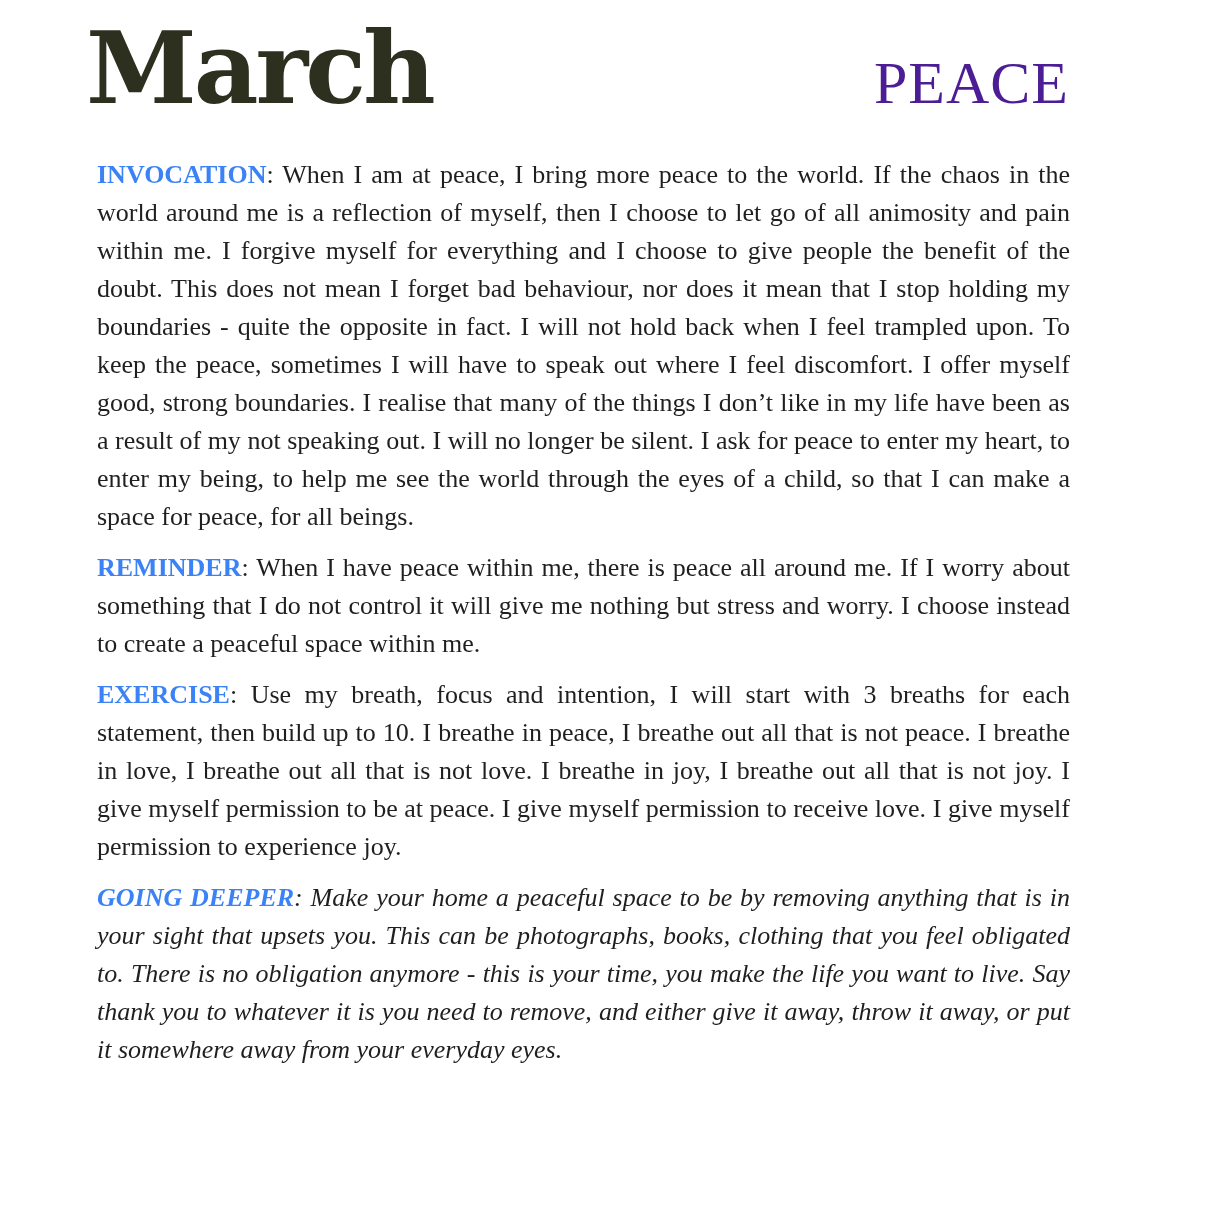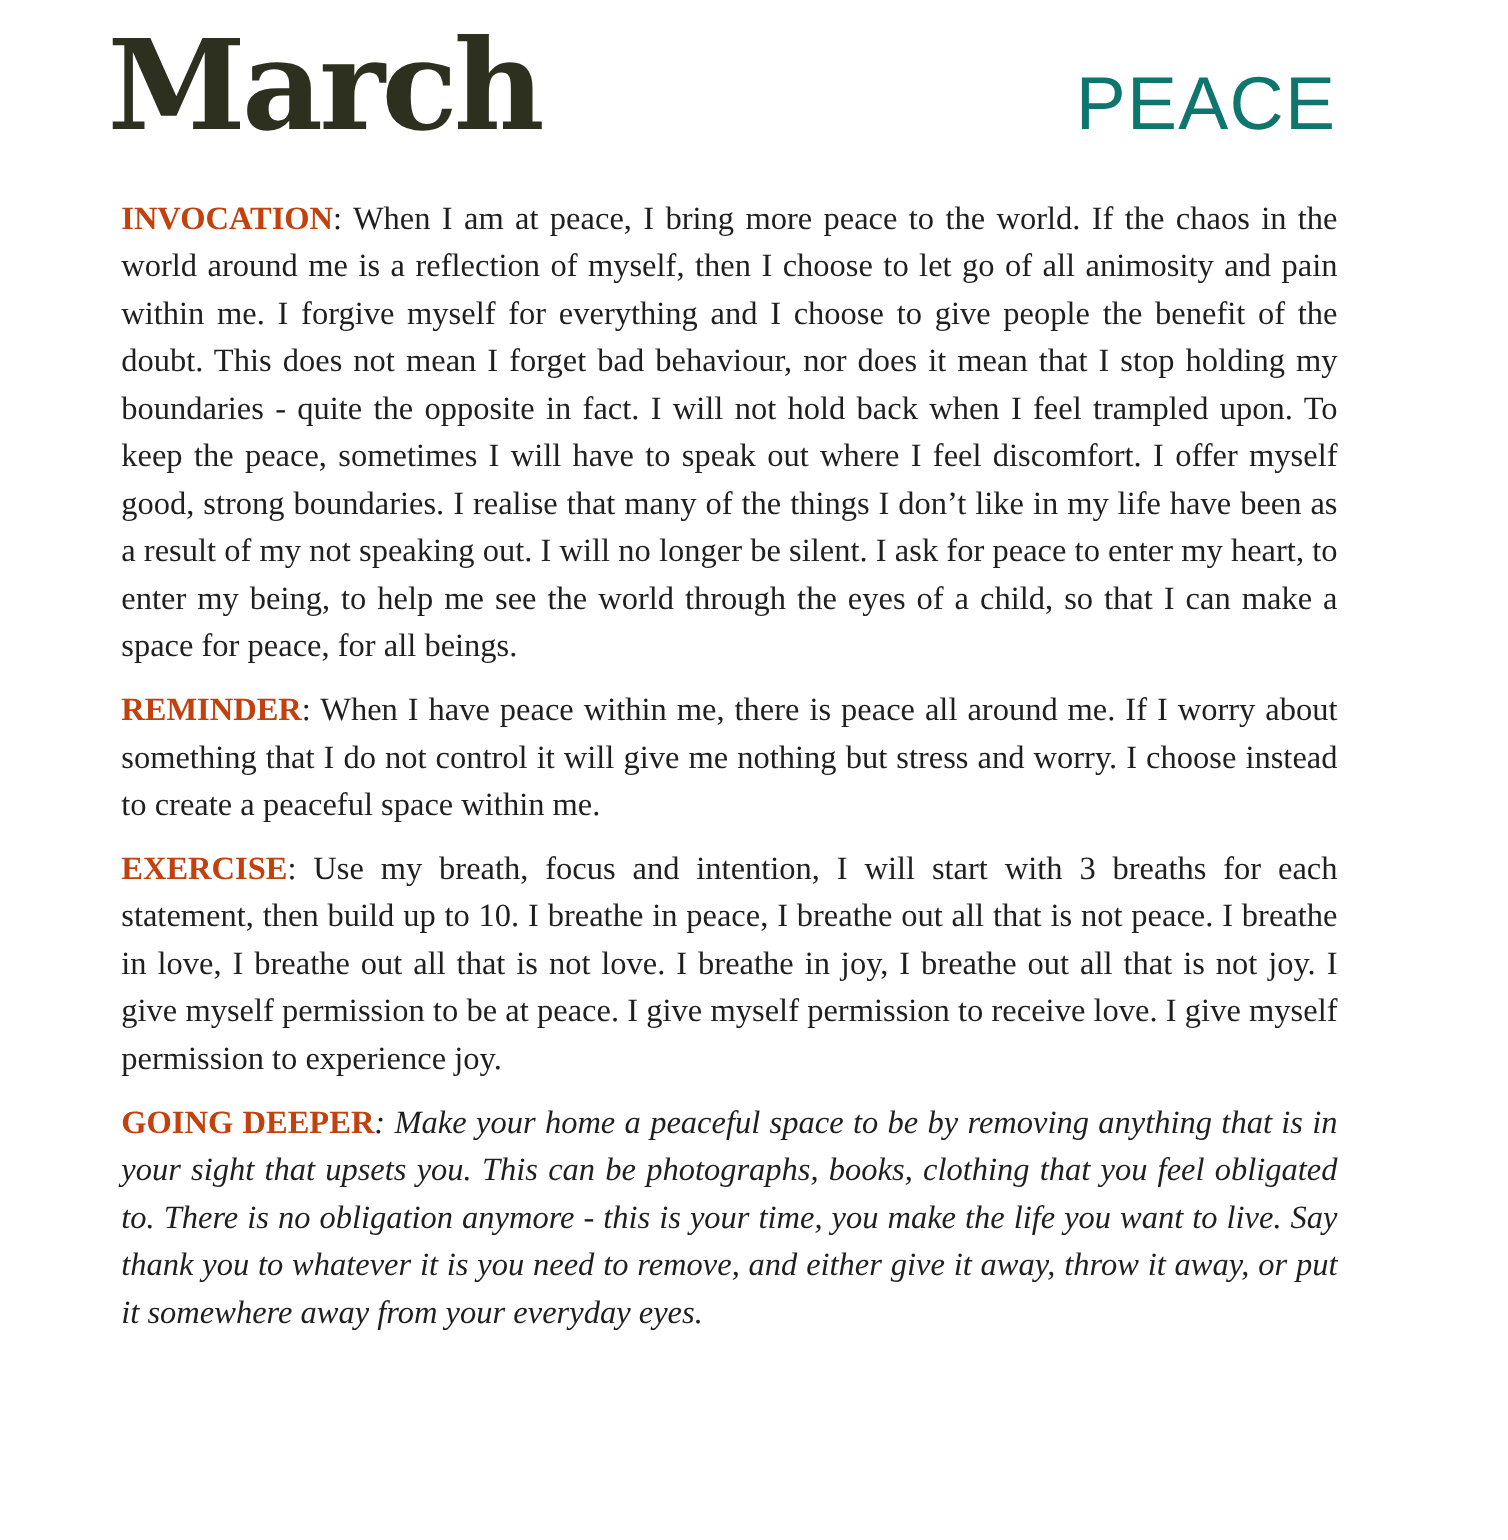--- a/index.html
+++ b/index.html
@@ -27,49 +27,50 @@
   }
   .month-title {
     font-family: "DejaVu Serif", serif;
     font-weight: 700;
     font-size: 100px;
     line-height: 1.08;
     letter-spacing: -3px;
     color: #2e301f;
   }
   .theme-title {
-    font-family: Liberation Sans, sans-serif;
+    font-family: Liberation Serif, serif;
     font-weight: 400;
     font-size: 60px;
     letter-spacing: 1px;
-    color: #0f766e;
+    color: #4c1d95;
   }
   .content {
     margin: 34px 136px 0 97px;
     font-size: 26px;
     line-height: 38px;
     color: #1f1f1f;
     text-align: justify;
   }
   .section {
     margin: 0 0 13px 0;
   }
   .section-label {
     font-weight: 700;
-    color: #c2410c;
+    color: #3b82f6;
   }
   .section-colon {
     font-weight: 400;
     color: #1f1f1f;
   }
   .section.italic .section-text,
   .section.italic .section-colon {
     font-style: italic;
   }
   .section.italic .section-label {
+    font-style: italic;
   }
 </style>
 </head>
 <body>
 
 <div class="page">
 
   <div class="header">
     <div class="month-title">March</div>
     <div class="theme-title">PEACE</div>

